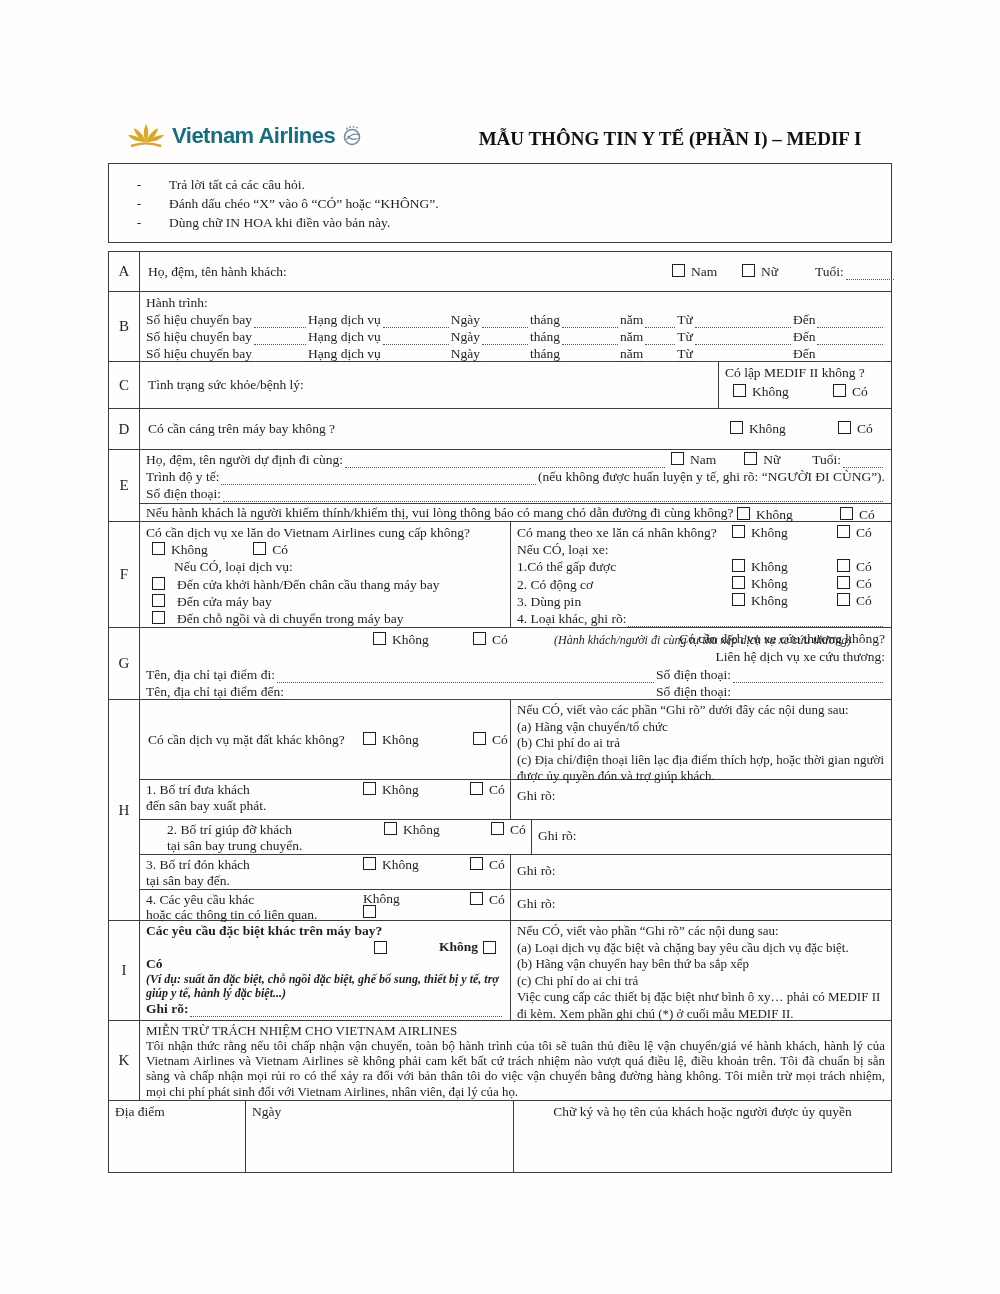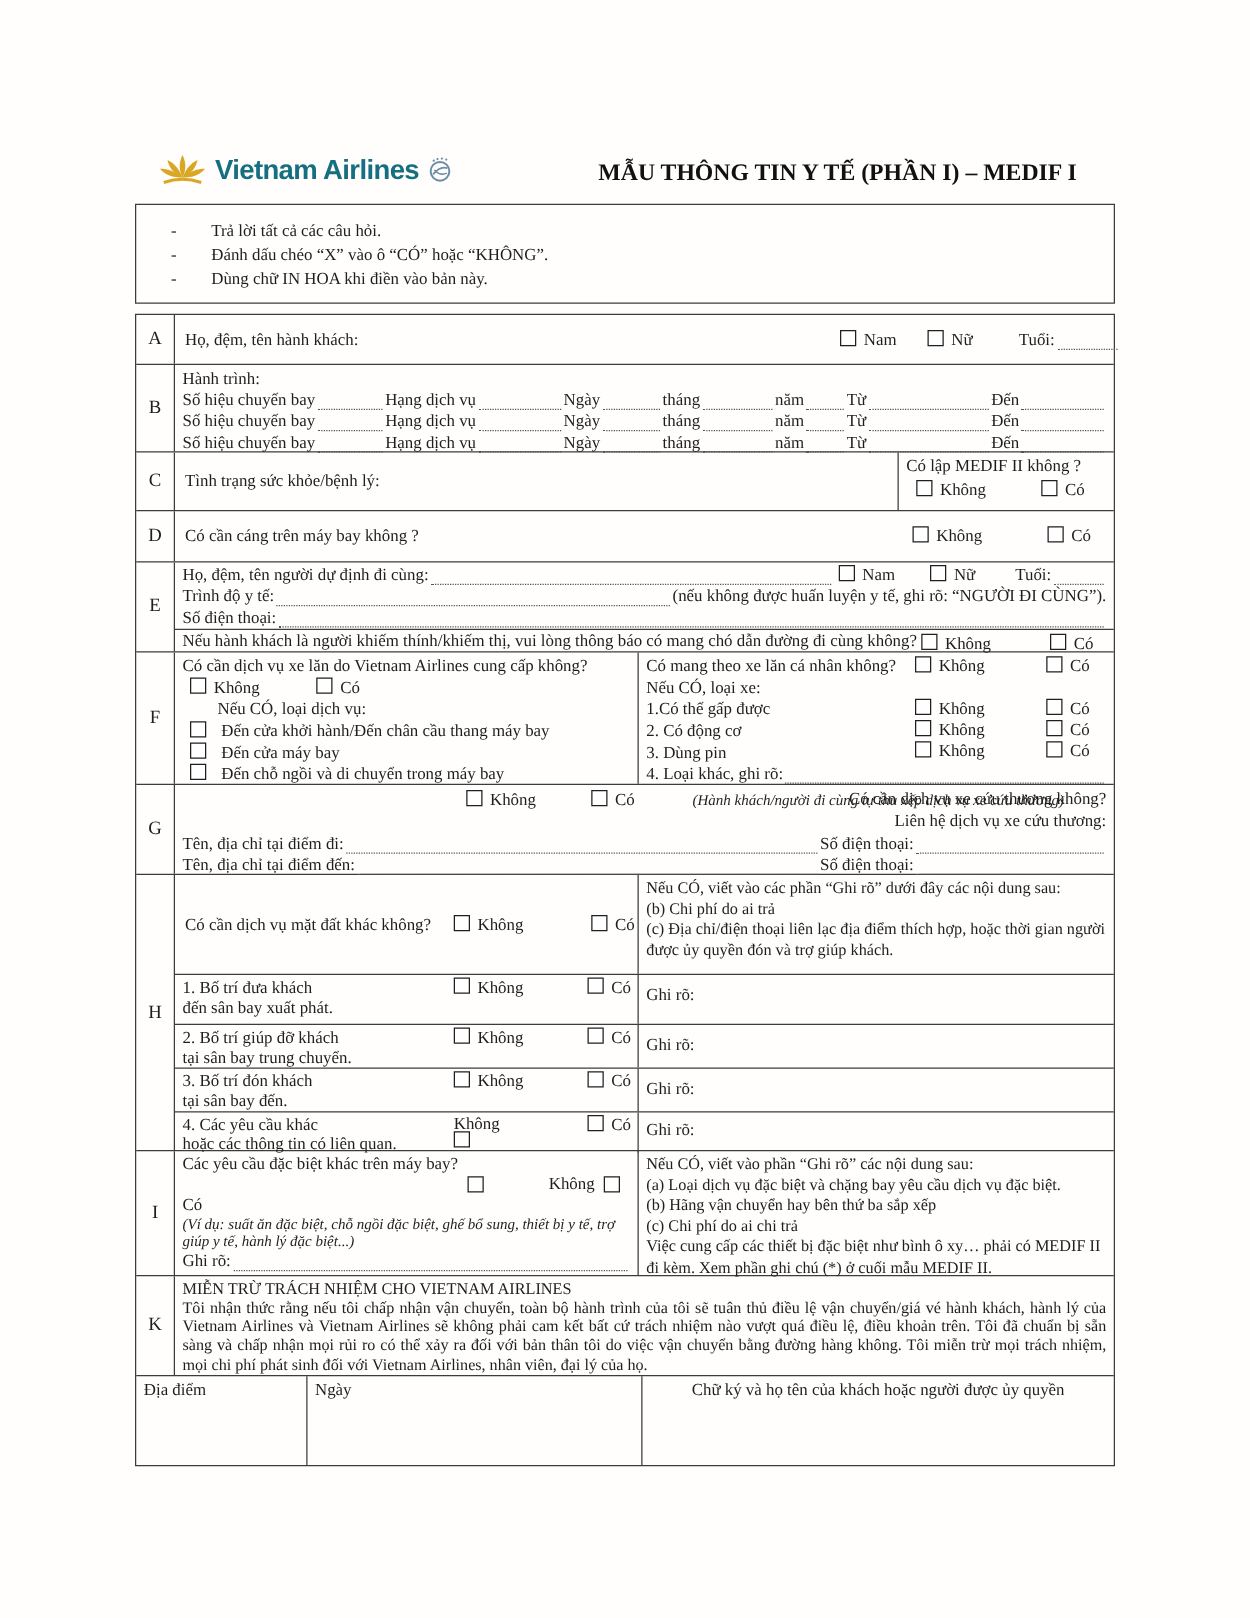--- a/index.html
+++ b/index.html
@@ -289,36 +289,37 @@
         <div class="content nopad">
 
           <div class="split" style="height:79px;">
             <div class="colL" style="width:370px;">
               <span class="abs vc" style="left:8px;">Có cần dịch vụ mặt đất khác không?</span>
               <span class="abs vc kc" style="left:223px;"><span class="cb"></span><span>Không</span></span>
               <span class="abs vc kc" style="left:333px;"><span class="cb"></span><span>Có</span></span>
             </div>
             <div class="colR note">
               <div>Nếu CÓ, viết vào các phần “Ghi rõ” dưới đây các nội dung sau:</div>
+              <div>(a) Hãng vận chuyển/tổ chức</div>
               <div>(b) Chi phí do ai trả</div>
               <div>(c) Địa chỉ/điện thoại liên lạc địa điểm thích hợp, hoặc thời gian người được ủy quyền đón và trợ giúp khách.</div>
             </div>
           </div>
 
           <div class="split" style="height:39px;border-top:1.2px solid #3c3c3c;">
             <div class="colL" style="width:370px;line-height:16px;">
               <div>1. Bố trí đưa khách</div>
               <div>đến sân bay xuất phát.</div>
               <span class="abs kc" style="left:223px;top:2px;"><span class="cb"></span><span>Không</span></span>
               <span class="abs kc" style="left:330px;top:2px;"><span class="cb"></span><span>Có</span></span>
             </div>
             <div class="colR ghiro-cell"><span>Ghi rõ:</span></div>
           </div>
           <div class="split" style="height:34px;border-top:1.2px solid #3c3c3c;">
-            <div class="colL" style="width:370px;line-height:16px;">
+            <div class="colL" style="width:370px;line-height:16px;margin-left:21px;">
               <div>2. Bố trí giúp đỡ khách</div>
               <div>tại sân bay trung chuyển.</div>
               <span class="abs kc" style="left:223px;top:2px;"><span class="cb"></span><span>Không</span></span>
               <span class="abs kc" style="left:330px;top:2px;"><span class="cb"></span><span>Có</span></span>
             </div>
             <div class="colR ghiro-cell"><span>Ghi rõ:</span></div>
           </div>
           <div class="split" style="height:34px;border-top:1.2px solid #3c3c3c;">
             <div class="colL" style="width:370px;line-height:16px;">
               <div>3. Bố trí đón khách</div>
@@ -338,21 +339,21 @@
             </div>
             <div class="colR ghiro-cell" style="padding-top:6px;"><span>Ghi rõ:</span></div>
           </div>
         </div>
       </div>
 
       <div class="row" style="height:100px;">
         <div class="letter">I</div>
         <div class="content nopad">
           <div class="split">
-            <div class="colL" style="width:370px;line-height:16px;">
+            <div class="colL" style="width:370px;line-height:16px;font-weight:bold;">
               <div>Các yêu cầu đặc biệt khác trên máy bay?</div>
               <div style="position:relative;height:17px;">
                 <span class="cb abs" style="left:228px;top:2px;"></span>
                 <span class="abs" style="left:293px;top:0;">Không</span>
                 <span class="cb abs" style="left:337px;top:2px;"></span>
               </div>
               <div>Có</div>
               <div class="it small">(Ví dụ: suất ăn đặc biệt, chỗ ngồi đặc biệt, ghế bổ sung, thiết bị y tế, trợ giúp y tế, hành lý đặc biệt...)</div>
               <div class="ln">
                 <span>Ghi rõ:</span>

